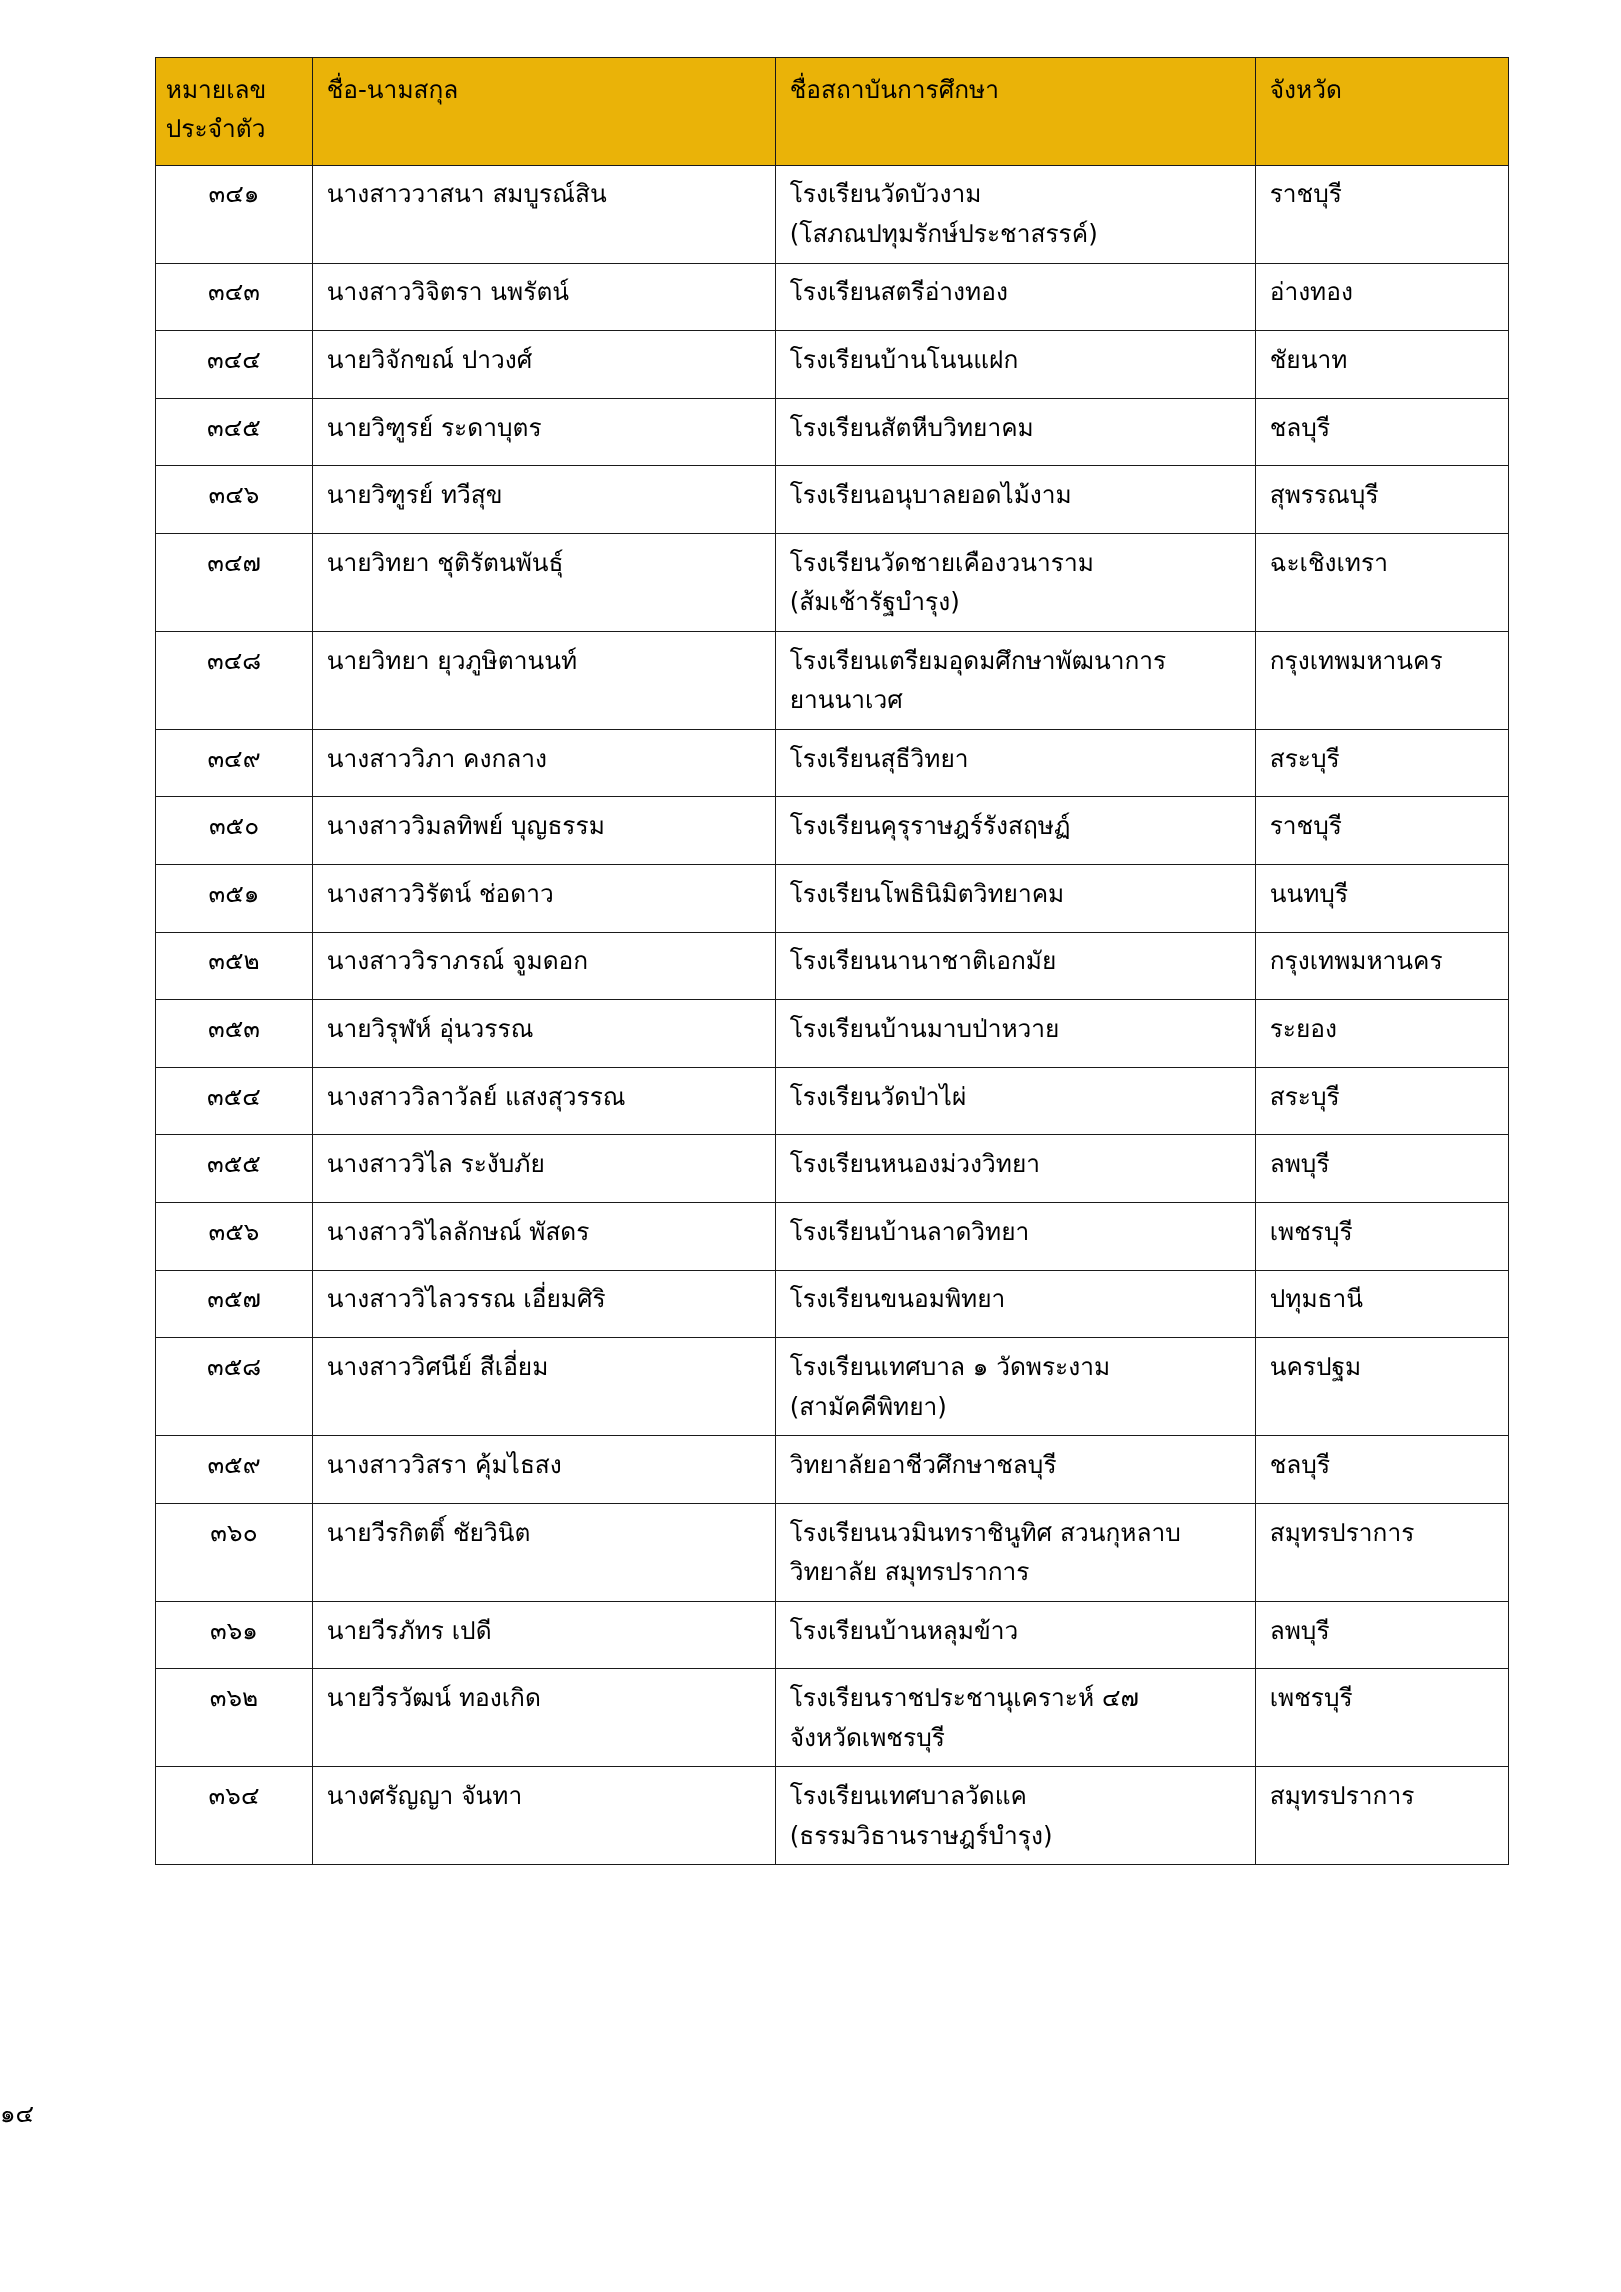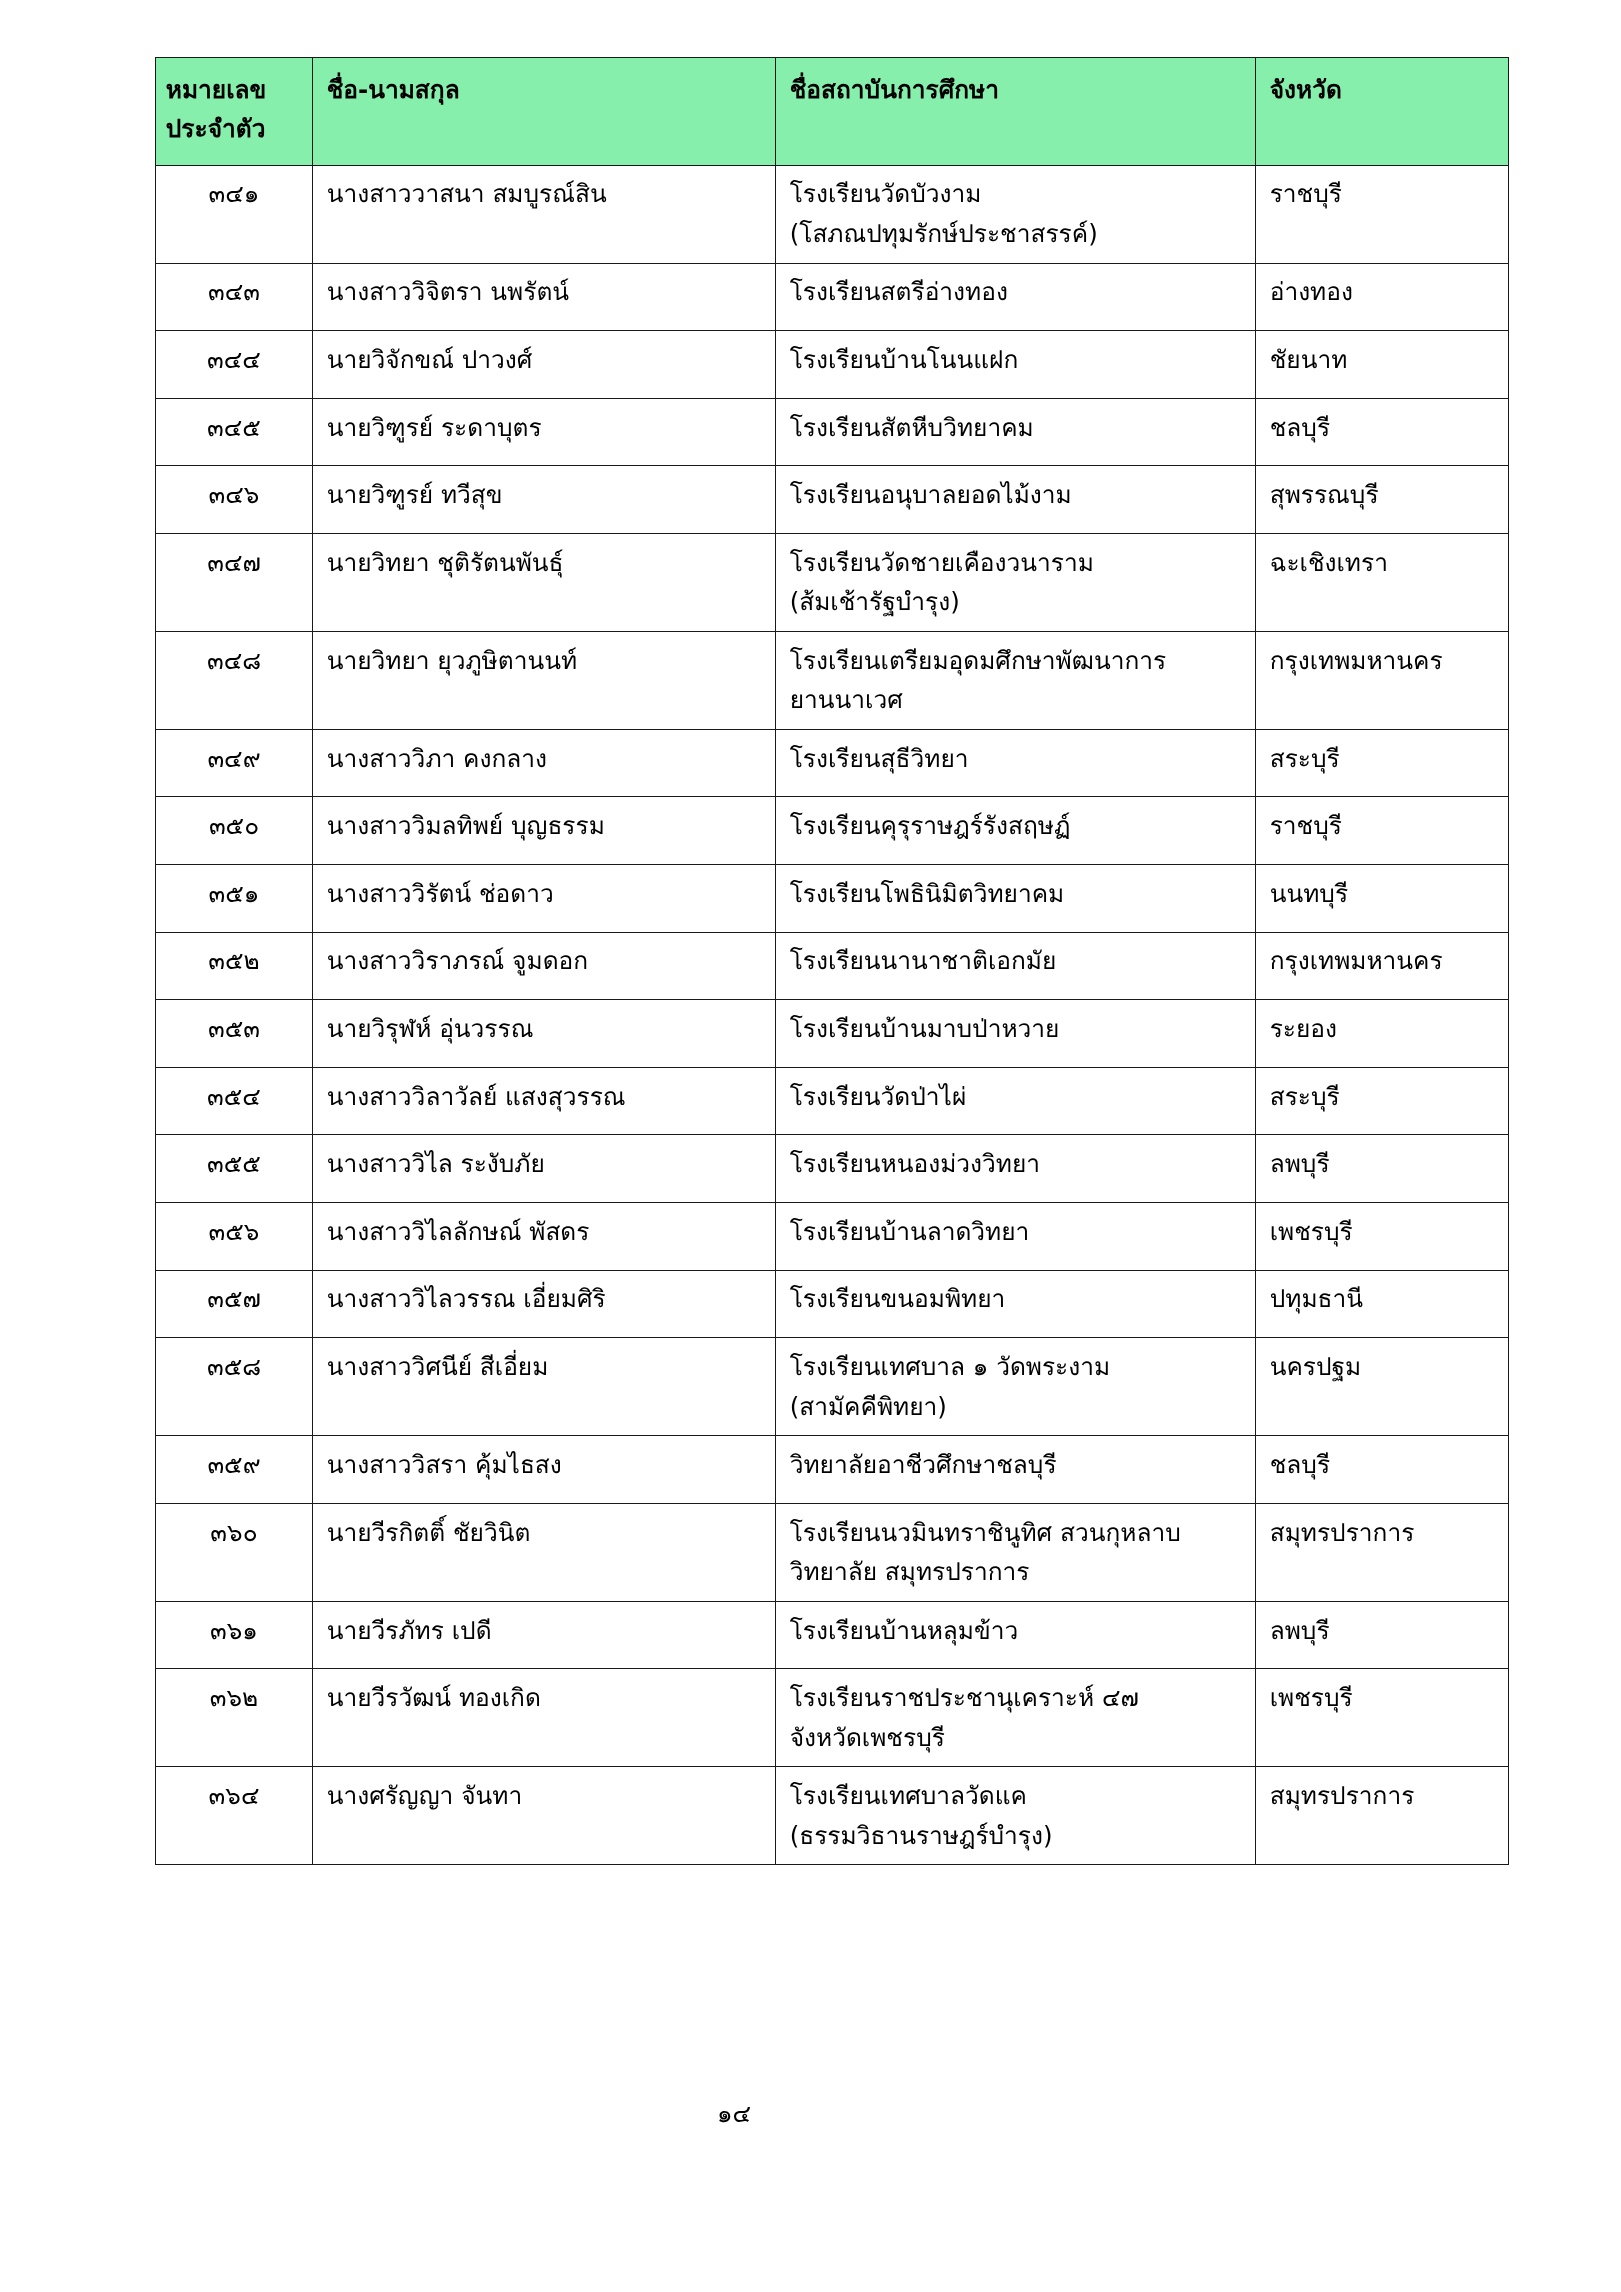--- a/index.html
+++ b/index.html
@@ -41,46 +41,44 @@
 
   table.roster th,
   table.roster td {
     border: 1.4px solid #1a1a1a;
     vertical-align: top;
     padding: 8.8px 11.8px 8.8px 13.7px;
     font-weight: normal;
     text-align: left;
   }
   table.roster thead th {
-    background: #86efac;
+    background: #eab308;
     height: 86px;
     vertical-align: top;
     padding-top: 11.8px;
-    font-weight: bold;
   }
   table.roster thead th.th-id {
     padding-left: 9.8px;
     padding-right: 5.9px;
   }
   table.roster td.cell-id {
     text-align: center;
     padding-left: 3.9px;
     padding-right: 3.9px;
     font-family: Liberation Serif, serif;
   }
   table.roster tbody td {
     height: 49px;
   }
   .line2 { display: block; }
   .pagenum {
     position: absolute;
     left: 0;
     top: 2094px;
     width: 1468px;
-    text-align: center;
     font-size: 24.5px;
     font-family: Liberation Sans, sans-serif;
   }
 </style>
 </head>
 <body>
 
 <div class="page">
 
   <div class="table-wrap">

